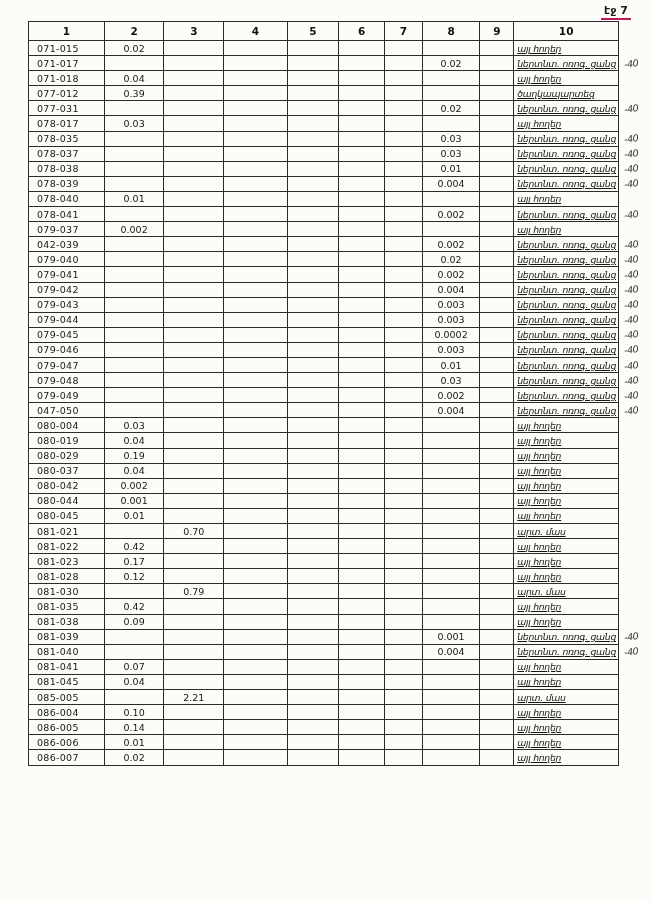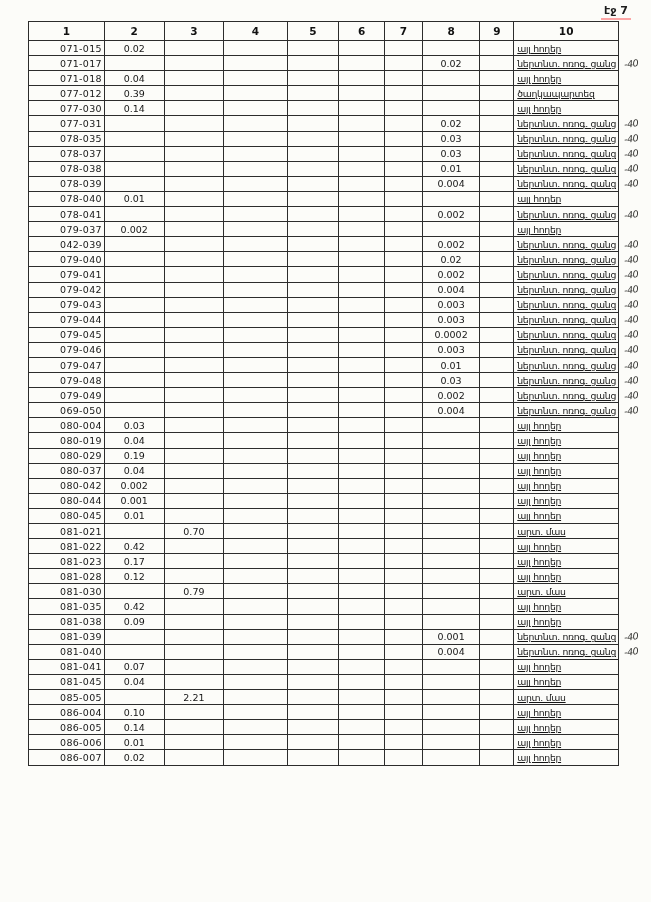--- a/index.html
+++ b/index.html
@@ -13,21 +13,21 @@
     width: 651px; height: 902px;
     background: #fcfcf9;
     overflow: hidden;
   }
   .page-label {
     position: absolute;
     top: 4px; right: 20px;
     font-size: 11px;
     font-weight: bold;
     color: #1d1d1d;
-    border-bottom: 2px solid #fca5a5;
+    border-bottom: 2px solid #be185d;
     padding: 0 3px 1px 3px;
   }
   table.register {
     position: absolute;
     top: 21px; left: 28px;
     border-collapse: collapse;
     table-layout: fixed;
   }
   th, td {
     border: 1px solid #2c2c2c;
@@ -40,31 +40,32 @@
     padding: 0 2px;
   }
   th {
     height: 19px;
     font-size: 10.5px;
     font-weight: bold;
     text-align: center;
     color: #111;
   }
   td.c1 {
-    text-align: right;
-    padding-left: 16px;
+    text-align: left;
+    padding-left: 8px;
     letter-spacing: 0.3px;
   }
   td.num { text-align: center; }
   td.c10 {
     text-align: left;
     padding-left: 3px;
     text-decoration: underline;
     letter-spacing: -0.3px;
     font-size: 9.3px;
+    font-style: italic;
   }
   .margin-cell { border: none; background: transparent; }
   td.note-cell {
     border: none;
     background: transparent;
     font-size: 9.5px;
     color: #30302e;
     text-align: left;
     padding-left: 5px;
     text-decoration: none;
@@ -158,44 +159,44 @@
           <td class="num"></td>
           <td class="num"></td>
           <td class="num"></td>
           <td class="num"></td>
           <td class="num"></td>
           <td class="num"></td>
           <td class="c10">ծաղկապարտեզ</td>
           <td class="note-cell"></td>
         </tr>
         <tr>
-          <td class="c1">077-030</td>
-          <td class="num">0.14</td>
-          <td class="num"></td>
-          <td class="num"></td>
-          <td class="num"></td>
-          <td class="num"></td>
-          <td class="num"></td>
-          <td class="num"></td>
-          <td class="num"></td>
-          <td class="c10">այլ հողեր</td>
-          <td class="note-cell"></td>
-        </tr>
-        <tr>
           <td class="c1">077-031</td>
           <td class="num"></td>
           <td class="num"></td>
           <td class="num"></td>
           <td class="num"></td>
           <td class="num"></td>
           <td class="num"></td>
           <td class="num">0.02</td>
           <td class="num"></td>
           <td class="c10">ներտնտ. ոռոգ. ցանց</td>
           <td class="note-cell"><span>-40</span></td>
+        </tr>
+        <tr>
+          <td class="c1">078-017</td>
+          <td class="num">0.03</td>
+          <td class="num"></td>
+          <td class="num"></td>
+          <td class="num"></td>
+          <td class="num"></td>
+          <td class="num"></td>
+          <td class="num"></td>
+          <td class="num"></td>
+          <td class="c10">այլ հողեր</td>
+          <td class="note-cell"></td>
         </tr>
         <tr>
           <td class="c1">078-035</td>
           <td class="num"></td>
           <td class="num"></td>
           <td class="num"></td>
           <td class="num"></td>
           <td class="num"></td>
           <td class="num"></td>
           <td class="num">0.03</td>
@@ -418,21 +419,21 @@
           <td class="num"></td>
           <td class="num"></td>
           <td class="num"></td>
           <td class="num"></td>
           <td class="num">0.002</td>
           <td class="num"></td>
           <td class="c10">ներտնտ. ոռոգ. ցանց</td>
           <td class="note-cell"><span>-40</span></td>
         </tr>
         <tr>
-          <td class="c1">069-050</td>
+          <td class="c1">047-050</td>
           <td class="num"></td>
           <td class="num"></td>
           <td class="num"></td>
           <td class="num"></td>
           <td class="num"></td>
           <td class="num"></td>
           <td class="num">0.004</td>
           <td class="num"></td>
           <td class="c10">ներտնտ. ոռոգ. ցանց</td>
           <td class="note-cell"><span>-40</span></td>

